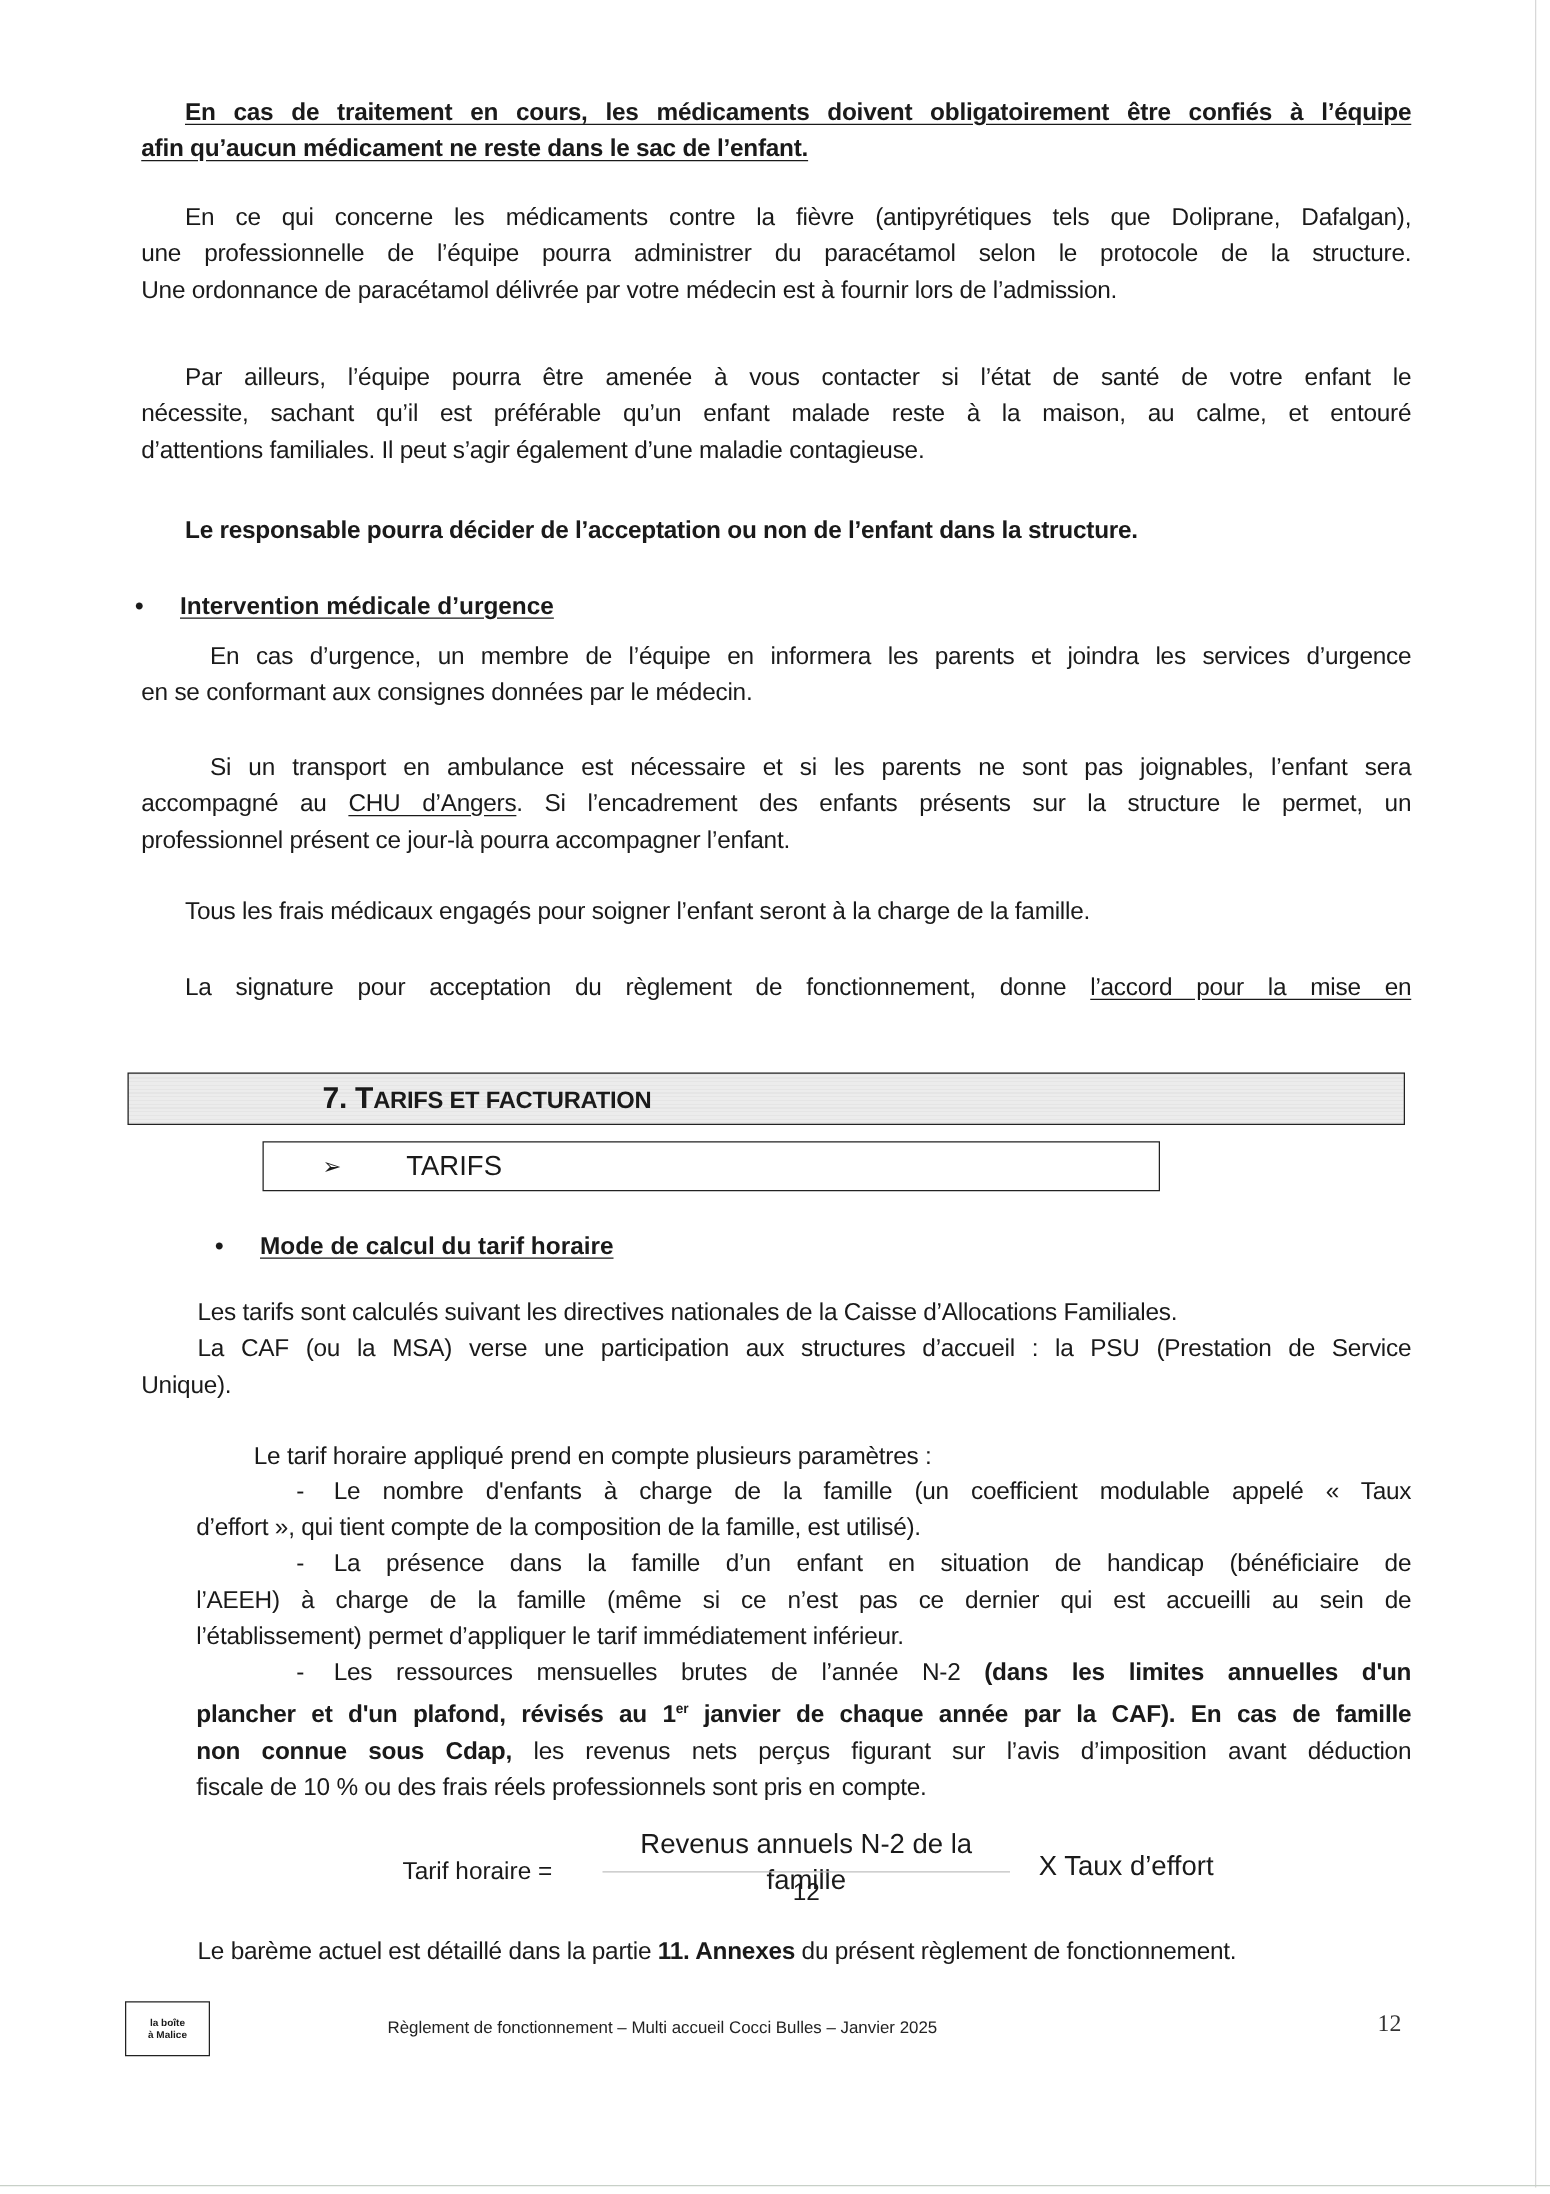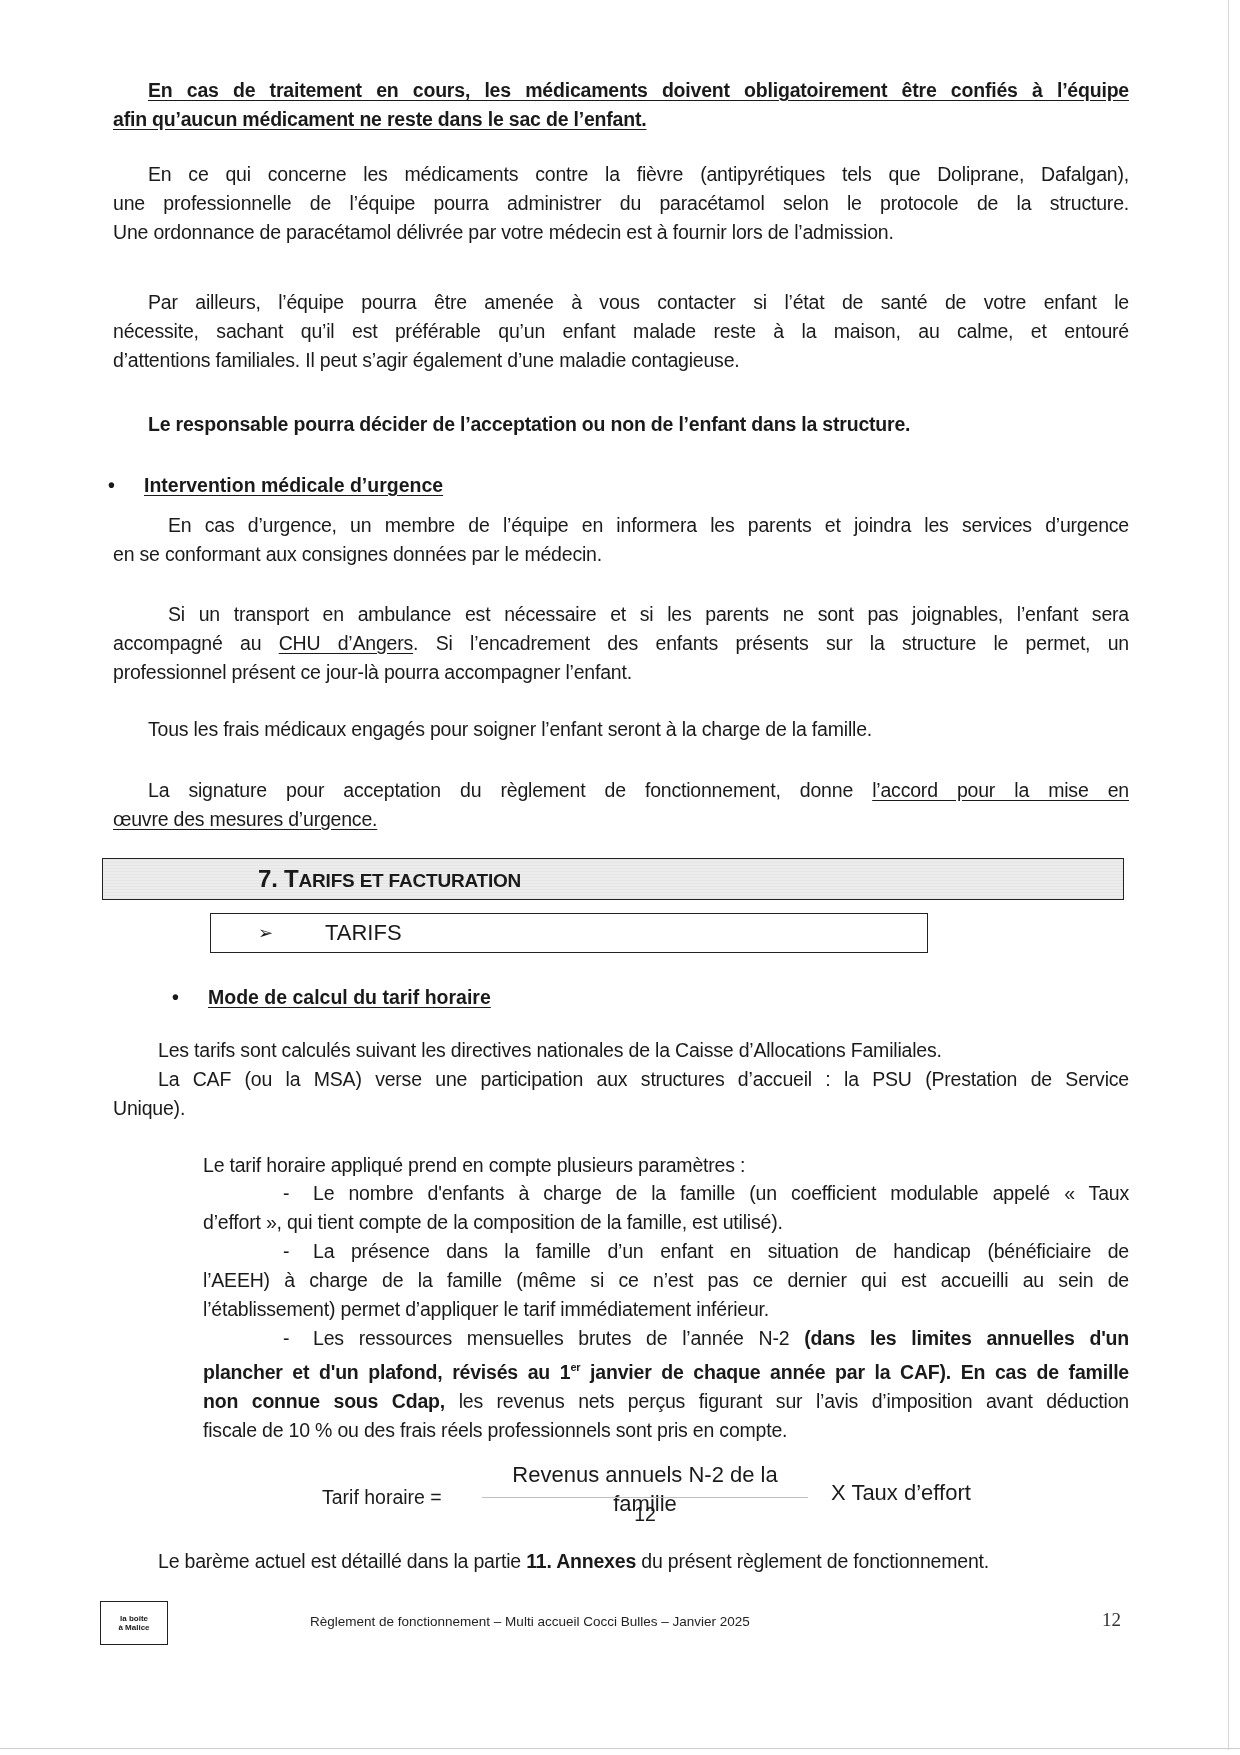--- a/index.html
+++ b/index.html
@@ -73,21 +73,21 @@
     .sub-title {
       position: absolute; left: 325px; top: 918px;
       font-size: 22px; line-height: 30px;
     }
 
     .dash-item {
       position: absolute; left: 157px; width: 972px;
       font-size: 19.5px; line-height: 29px;
       letter-spacing: -0.2px;
     }
-    .dash-item .line { display: block; text-align: justify; text-align-last: justify; margin-left: 46px; }
+    .dash-item .line { display: block; text-align: justify; text-align-last: justify; }
     .dash-item .line.last { text-align-last: left; }
     .dash-item .first { padding-left: 80px; }
     .dash-item .dash { display: inline-block; width: 30px; }
 
     .formula-label {
       position: absolute; left: 295px; top: 1483px;
       font-size: 19.5px; line-height: 29px; margin-left: 27px;
     }
     .formula-num {
       position: absolute; left: 480px; top: 1460px; width: 330px; text-align: center;
@@ -167,21 +167,20 @@
 </div>
 
 <div class="p" style="top:715px;">
   <span class="line last ind1">Tous les frais médicaux engagés pour soigner l’enfant seront à la charge de la famille.</span>
 </div>
 
 <div class="p" style="top:776px;">
   <span class="line ind1">
     <span>La signature pour acceptation du règlement de fonctionnement, donne </span><span class="u">l’accord pour la mise en</span>
   </span>
-  <span class="line last"><span class="u">œuvre des mesures d’urgence.</span></span>
 </div>
 
 <div class="section-box"></div>
 <div class="section-title">
   <span>7. T</span><span class="sc">ARIFS ET FACTURATION</span>
 </div>
 
 <div class="sub-box"></div>
 <span class="sub-arrow">➢</span>
 <span class="sub-title">TARIFS</span>

